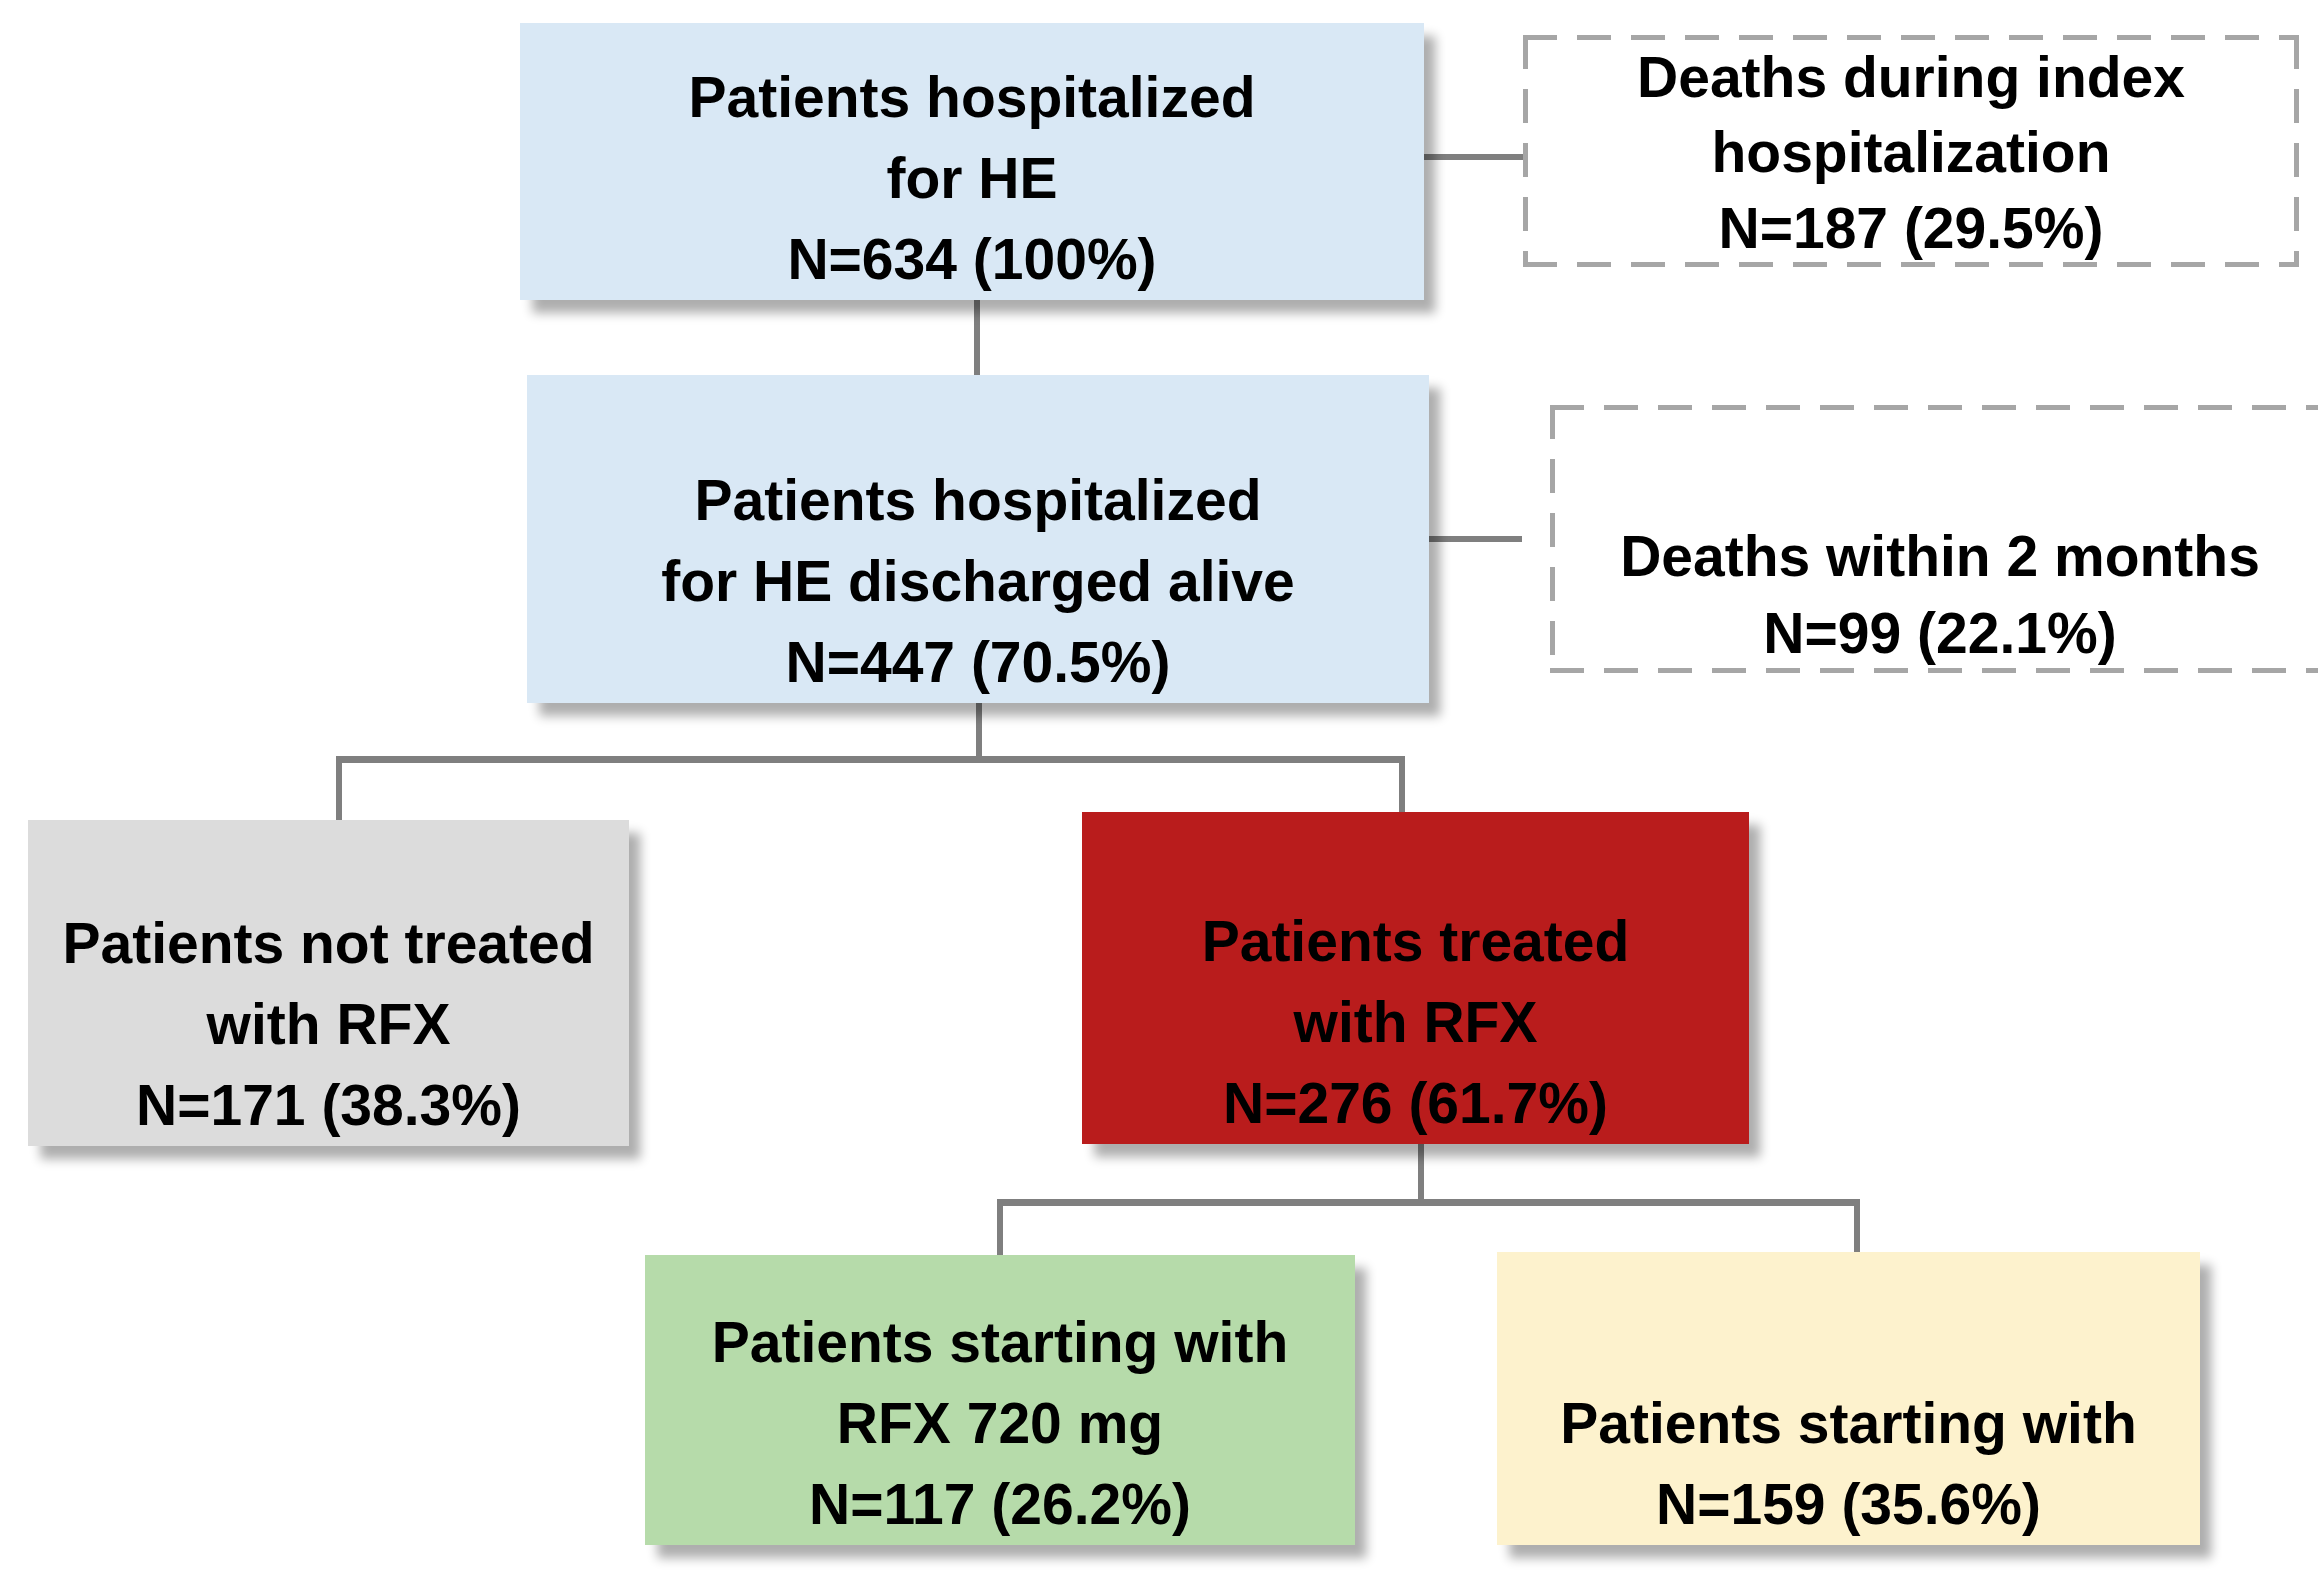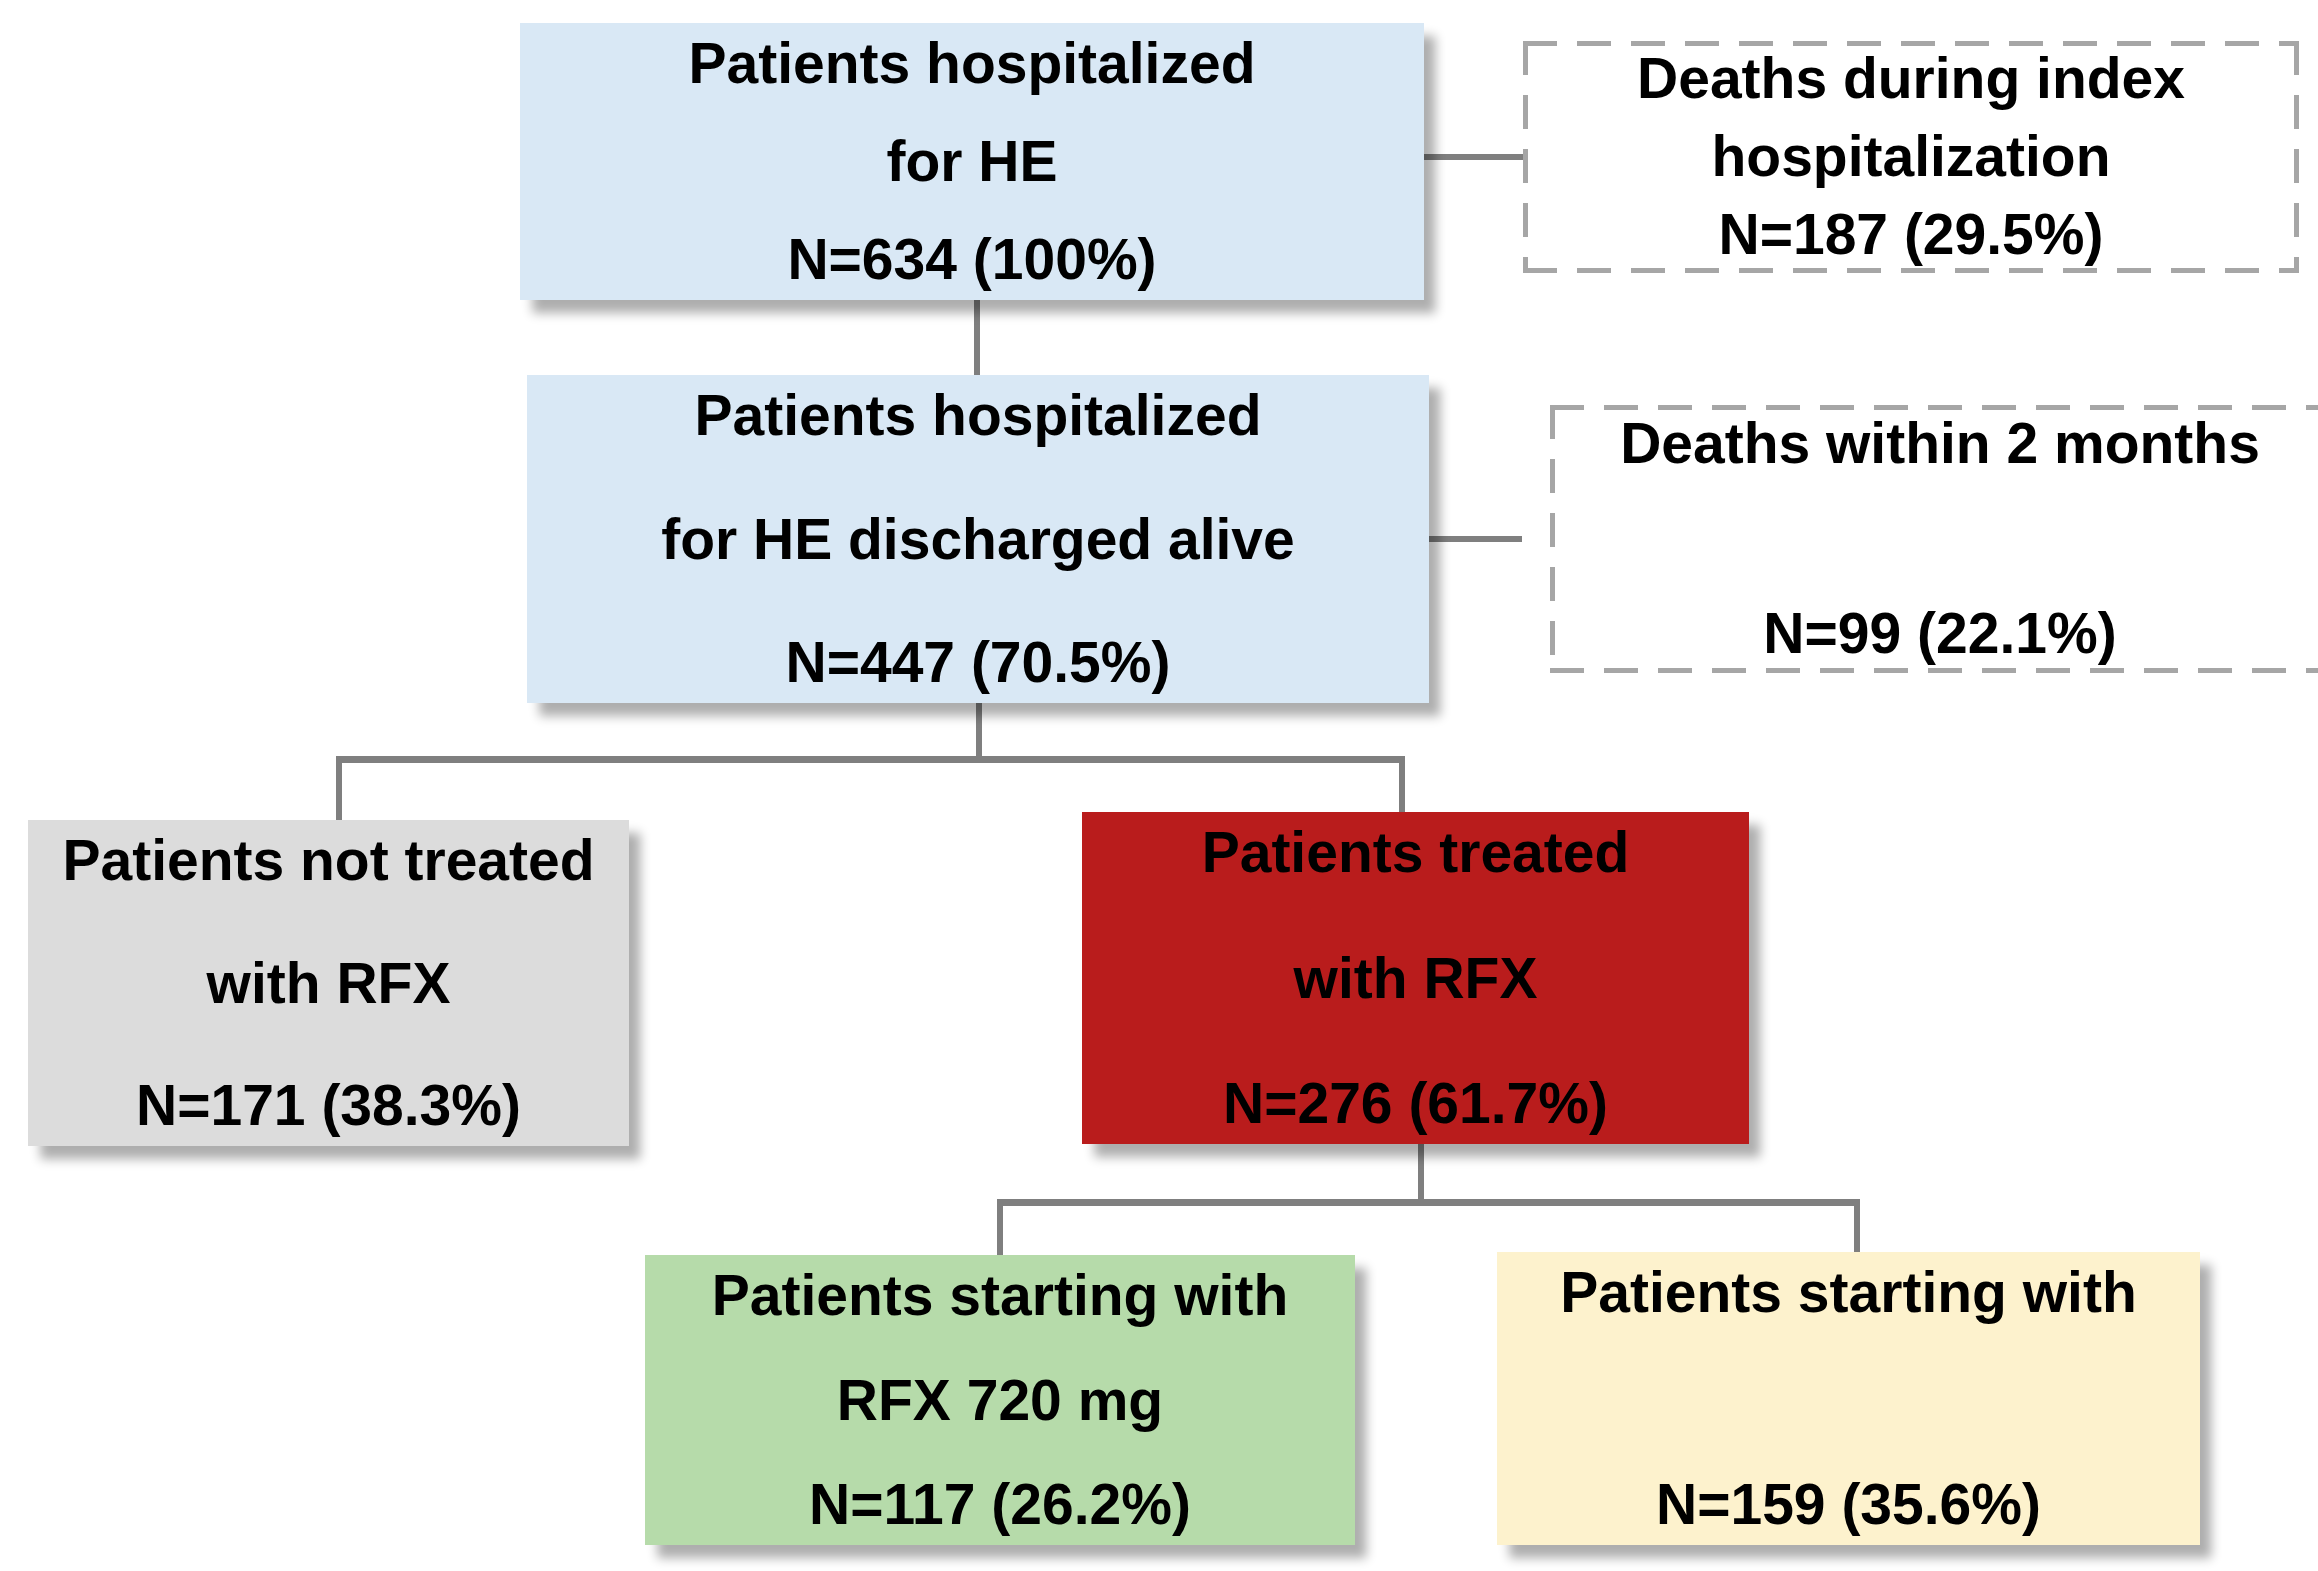--- a/index.html
+++ b/index.html
@@ -15,21 +15,21 @@
     position: relative;
     width: 2319px;
     height: 1571px;
     background: #ffffff;
   }
   .node {
     position: absolute;
     display: flex;
     flex-direction: column;
     align-items: center;
-    justify-content: space-between;
+    justify-content: flex-end;
     text-align: center;
     color: #000000;
     font-weight: 700;
     font-size: 57px;
     line-height: 1.42;
     box-sizing: border-box;
   }
   .node span {
     display: block;
     white-space: nowrap;
@@ -43,21 +43,21 @@
       repeating-linear-gradient(90deg, #a6a6a6 0 34px, transparent 34px 54px),
       repeating-linear-gradient(90deg, #a6a6a6 0 34px, transparent 34px 54px),
       repeating-linear-gradient(180deg, #a6a6a6 0 34px, transparent 34px 54px),
       repeating-linear-gradient(180deg, #a6a6a6 0 34px, transparent 34px 54px);
     background-size: 100% 5.1px, 100% 5.1px, 5.1px 100%, 5.1px 100%;
     background-position: top left, bottom left, top left, top right;
     background-repeat: no-repeat;
   }
   
   .n-hosp      { left: 520px;  top: 23px;   width: 904px; height: 277px; }
-  .n-deaths1   { left: 1523px; top: 41px;   width: 776px; height: 232px; line-height: 1.33; }
+  .n-deaths1   { left: 1523px; top: 35px;   width: 776px; height: 232px; line-height: 1.33; }
   .n-alive     { left: 527px;  top: 375px;  width: 902px; height: 328px; }
   .n-deaths2   { left: 1550px; top: 405px;  width: 780px; height: 268px; line-height: 1.36; }
   .n-norfx     { left: 28px;   top: 820px; width: 601px;  height: 326px; }
   .n-rfx       { left: 1082px; top: 812px; width: 667px;  height: 332px; }
   .n-rfx550    { left: 645px;  top: 1255px; width: 710px;  height: 290px; }
   .n-rfx200    { left: 1497px; top: 1252px; width: 703px;  height: 293px; }
   
   .conn {
     position: absolute;
     background: #7f7f7f;

